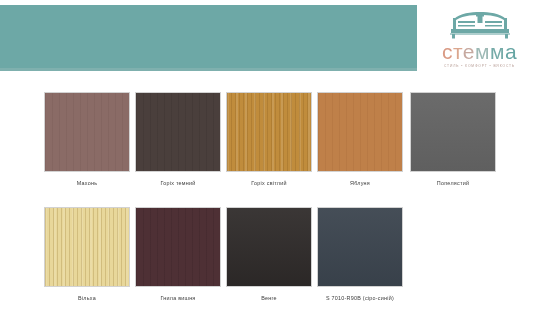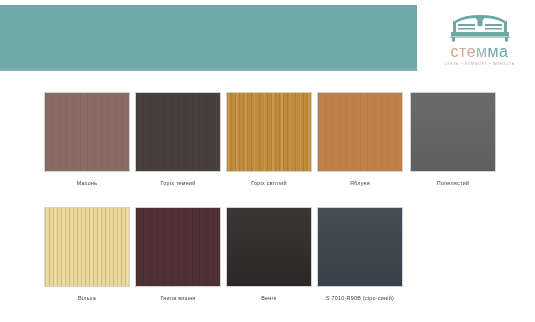--- a/index.html
+++ b/index.html
@@ -53,21 +53,21 @@
     align-items: center;
     justify-content: center;
   }
   #logo-bed {
     width: 62px;
     height: 30px;
     display: block;
   }
   #logo-word {
     margin-top: 1px;
-    font-size: 16px;
+    font-size: 21px;
     letter-spacing: 0.5px;
     line-height: 1;
     font-family: "Liberation Sans", sans-serif;
     white-space: nowrap;
   }
   #logo-word .l1 { color: #d99a84; }
   #logo-word .l2 { color: #dba78f; }
   #logo-word .l3 { color: #c6a9a0; }
   #logo-word .l4 { color: #9cb8b4; }
   #logo-word .l5 { color: #74aaa7; }

